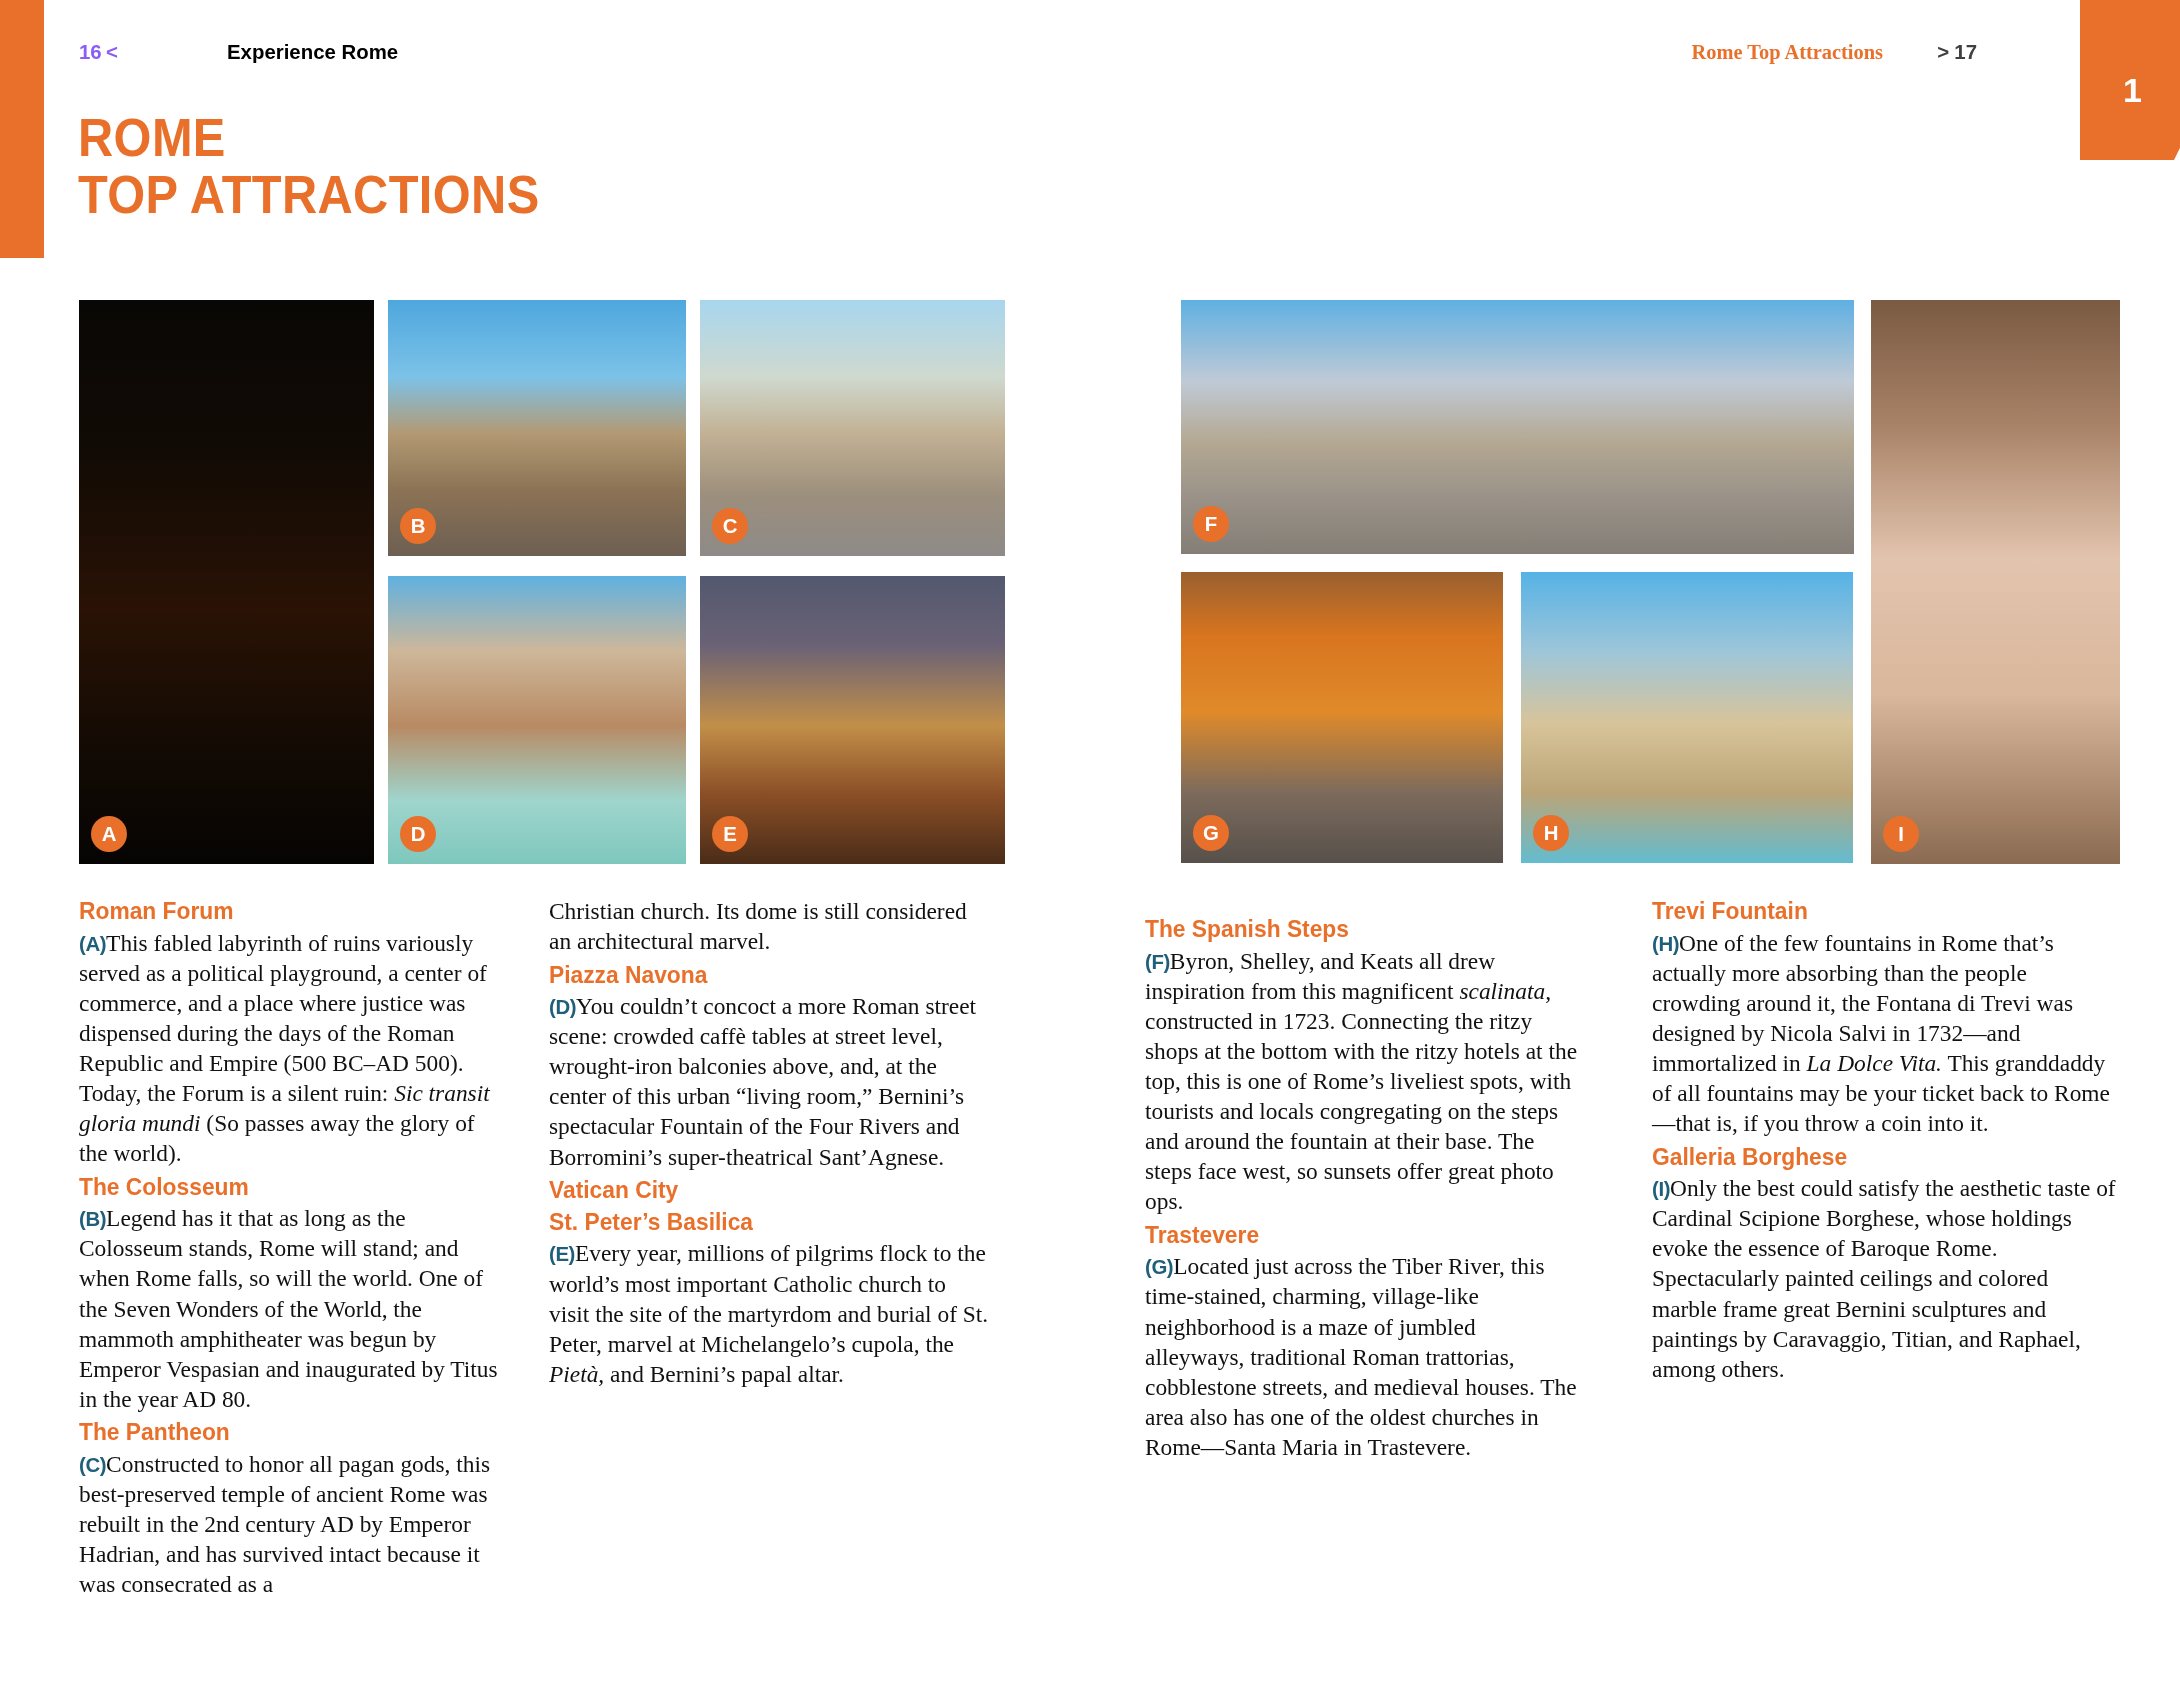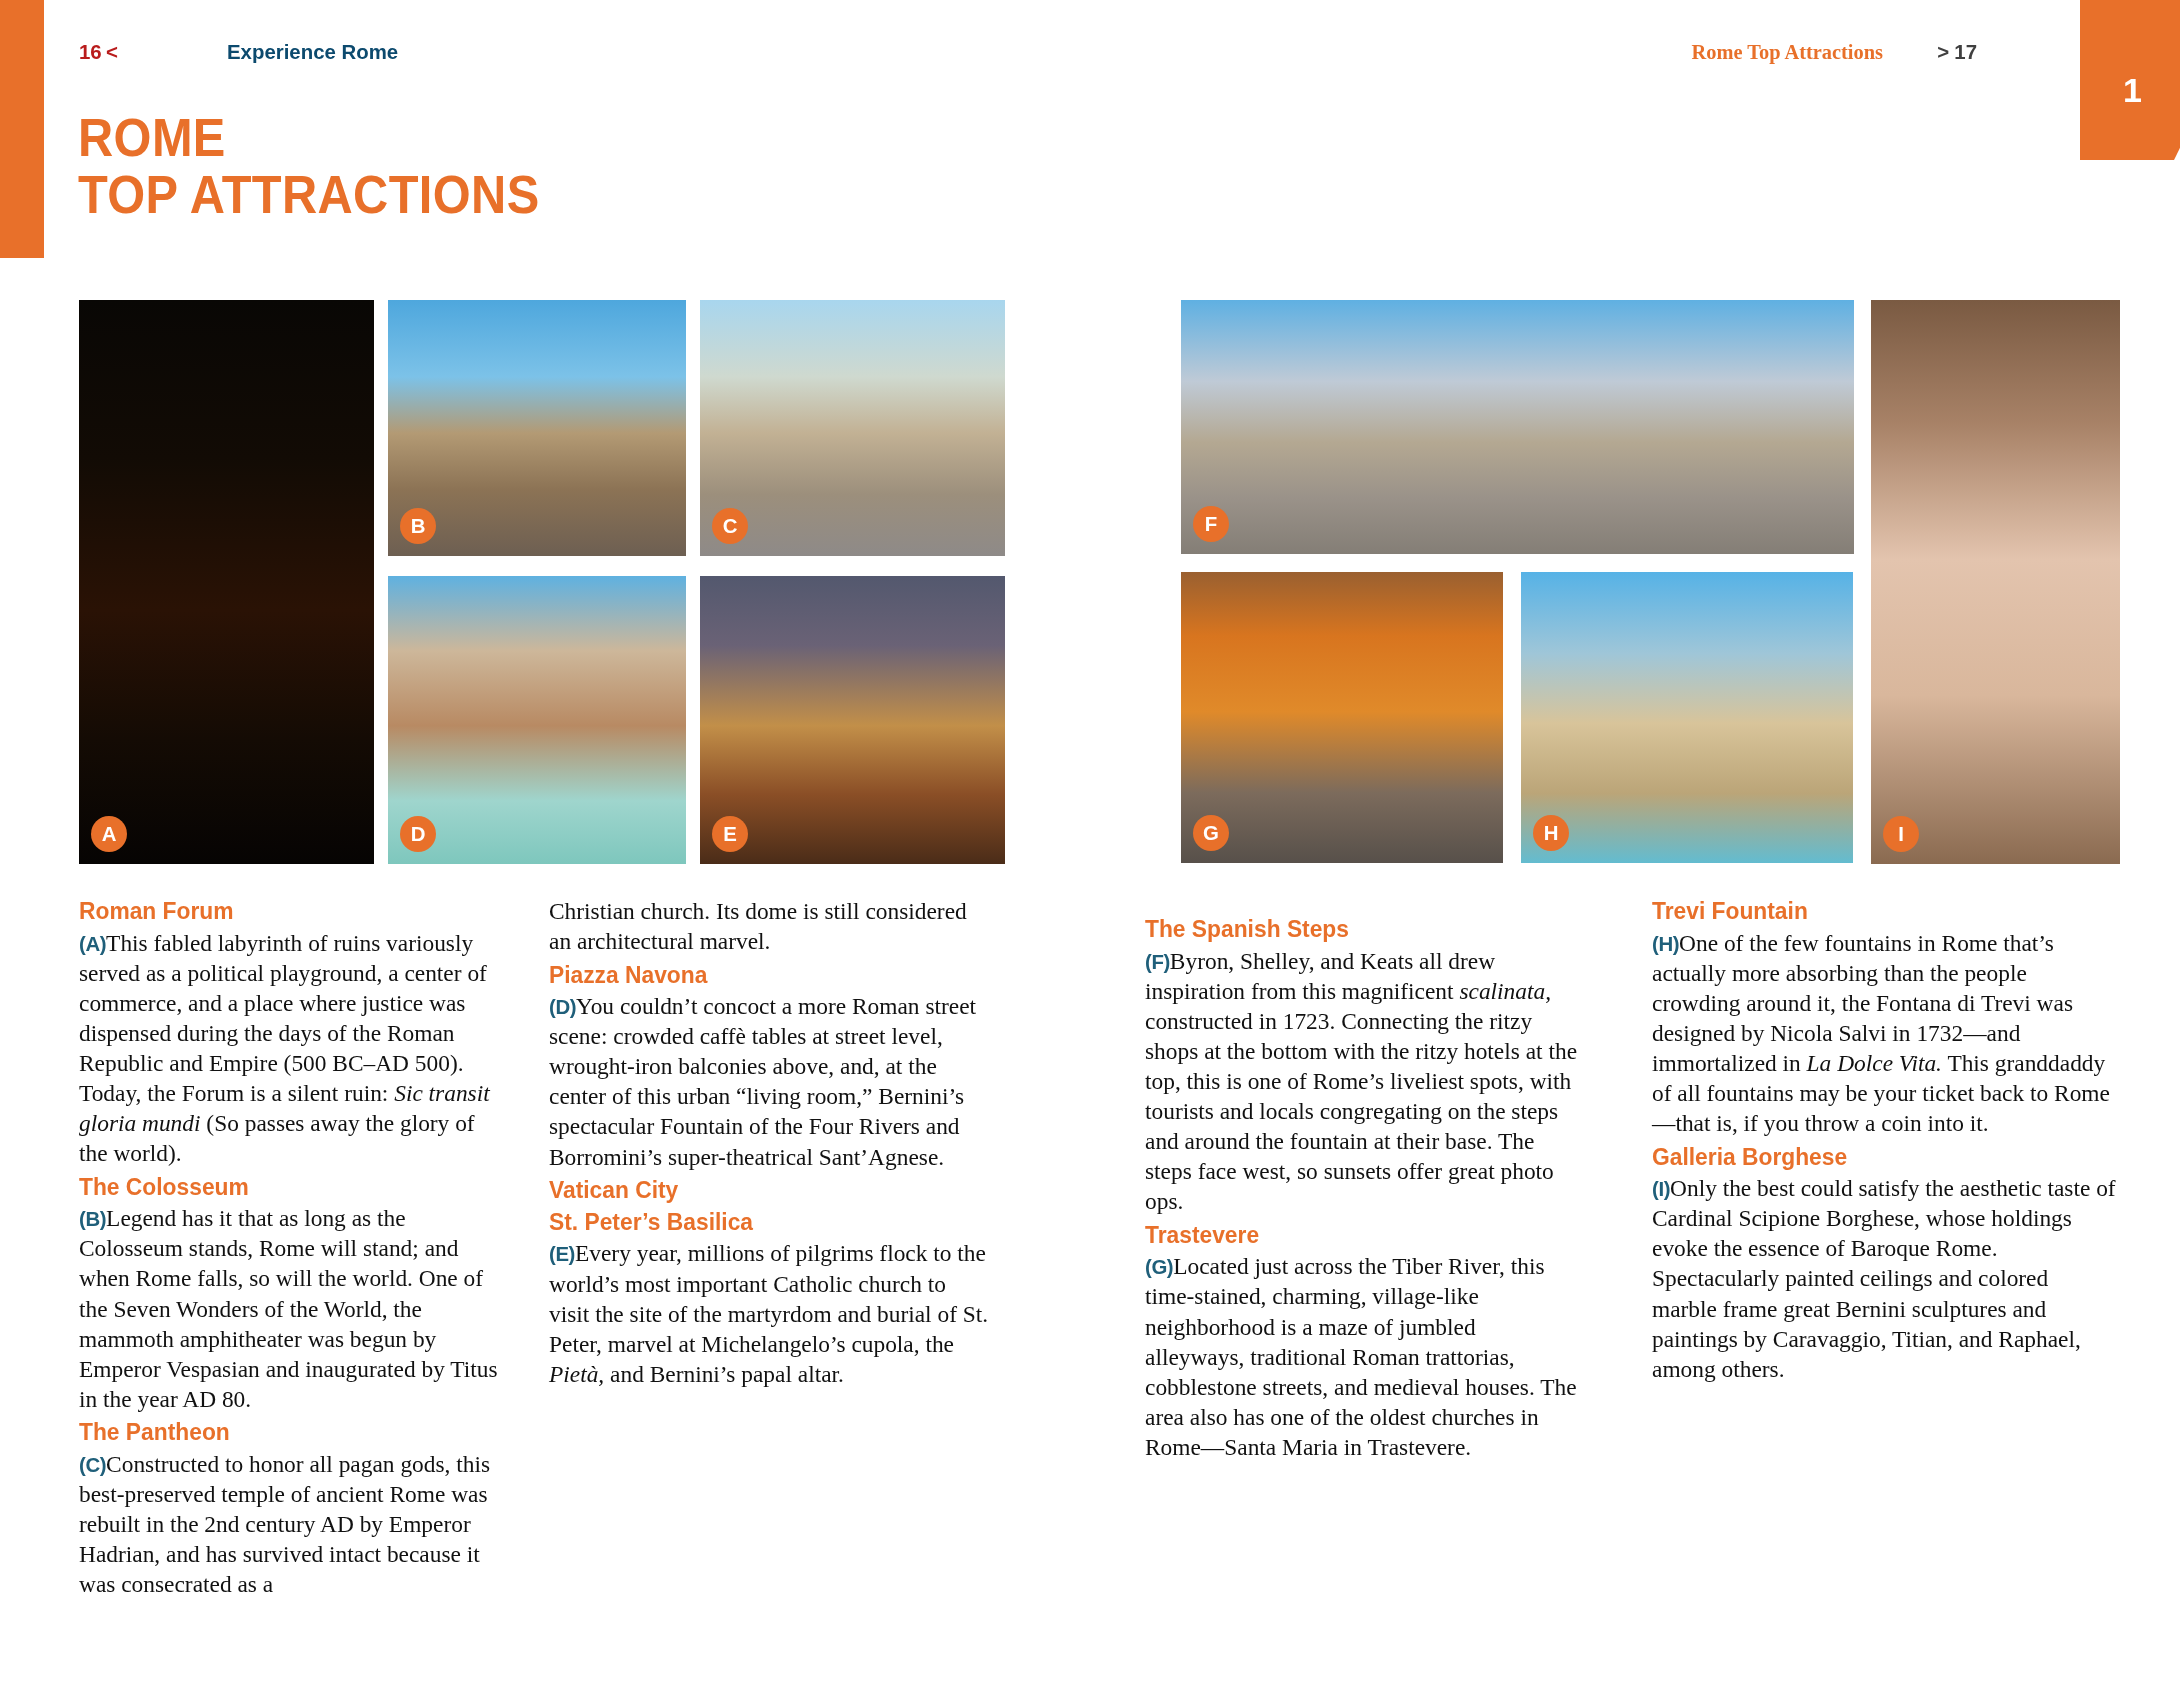--- a/index.html
+++ b/index.html
@@ -30,23 +30,23 @@
     font-weight:700;font-size:34px;line-height:1;
     letter-spacing:-0.9px;
   }
 
   
   .runhead{
     position:absolute;top:41px;left:0;right:0;height:34px;
     font-family:"Liberation Sans",sans-serif;
     font-weight:700;font-size:20.4px;
   }
-  .runhead .folio-left{position:absolute;left:79px;top:0;color:#b91c1c;letter-spacing:0px;}
+  .runhead .folio-left{position:absolute;left:79px;top:0;color:#8b5cf6;letter-spacing:0px;}
   .runhead .folio-left .arrow{font-weight:700;margin-left:4.3px;}
-  .runhead .sect-left{position:absolute;left:227px;top:0;color:#0c4a6e;}
+  .runhead .sect-left{position:absolute;left:227px;top:0;color:#000000;}
   .runhead .sect-right{position:absolute;right:298px;top:0;color:#e8702a;font-family:Liberation Serif, serif;}
   .runhead .folio-right{position:absolute;right:204px;top:0;color:#404040;}
   .runhead .folio-right .arrow{font-weight:700;margin-right:5.1px;}
 
   
   .page-title{
     position:absolute;left:78px;top:109px;
     font-family:"Liberation Sans",sans-serif;
     font-weight:700;
     color:#e8702a;

